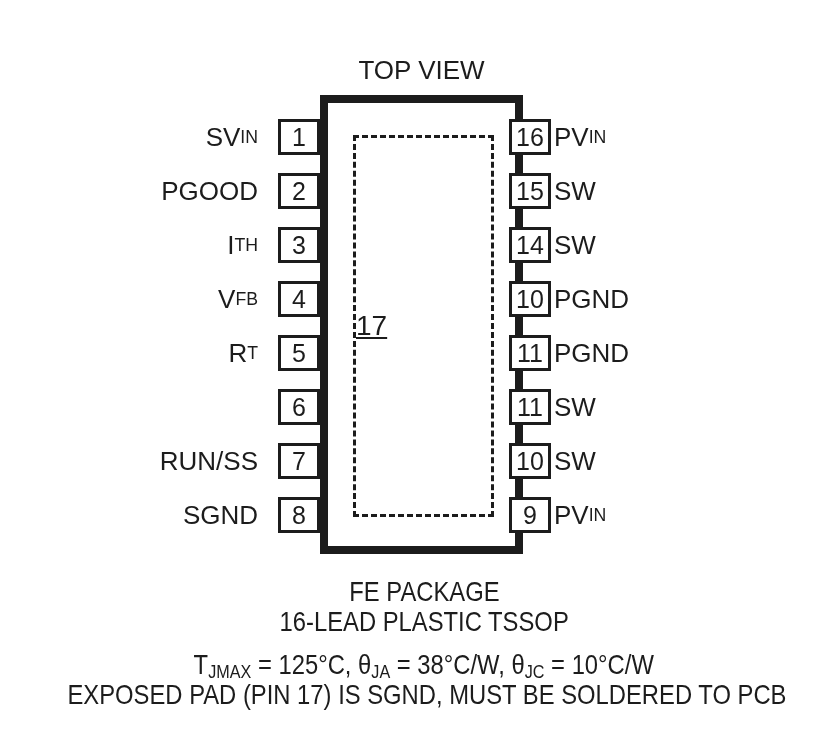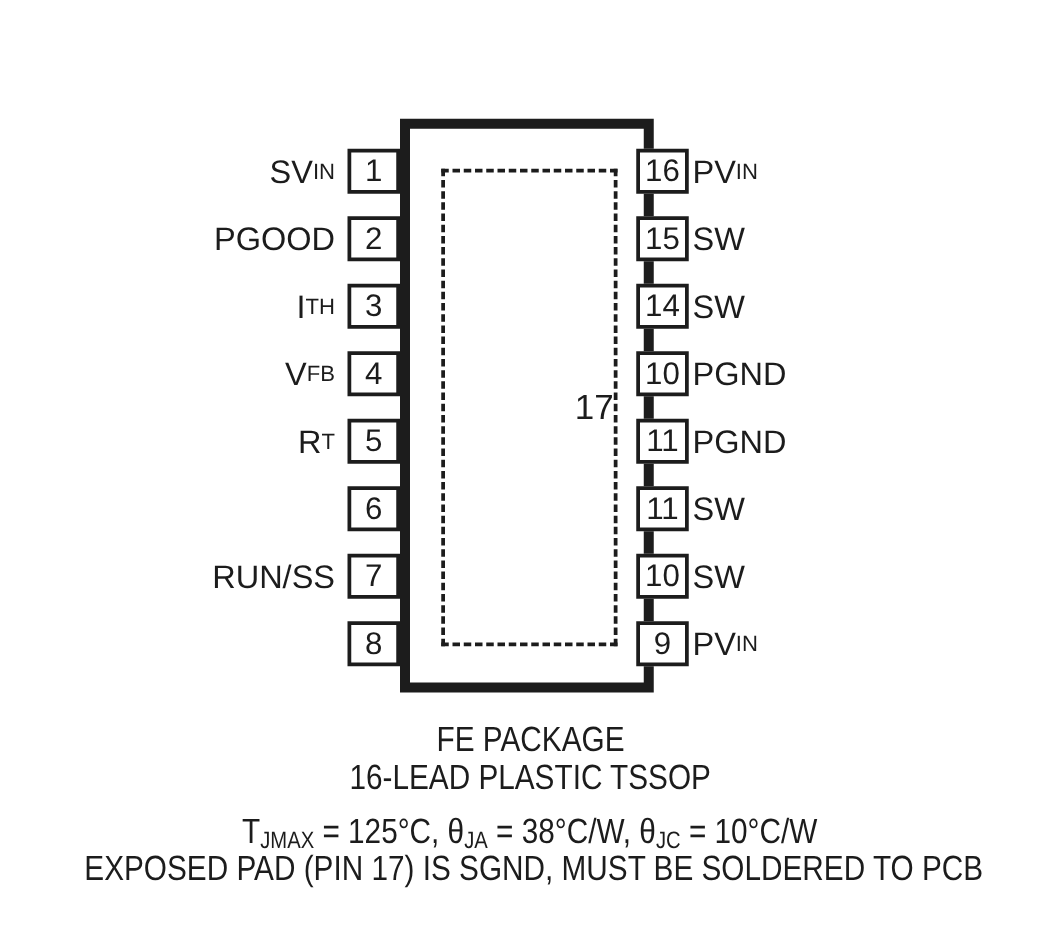--- a/index.html
+++ b/index.html
@@ -11,51 +11,52 @@
     position:absolute;top:55px;left:320px;width:203px;
     text-align:center;font-size:26px;line-height:30px;white-space:nowrap;
   }
   .body-rect{
     position:absolute;left:320px;top:95px;width:203px;height:459px;
     border:8px solid #1c1c1c;box-sizing:border-box;background:#ffffff;
   }
   .pad{
     position:absolute;left:353px;top:135px;width:141px;height:382px;
     border:3px dashed #1c1c1c;box-sizing:border-box;
-    display:flex;align-items:center;justify-content:flex-end;
+    display:flex;align-items:center;justify-content:flex-start;text-decoration:underline;
   }
   .pad-num{font-size:28px;}
   .pin-col{position:absolute;top:119px;display:flex;flex-direction:column;}
   .pin-col.left{left:0;width:320px;}
   .pin-col.right{left:509px;width:317px;text-align:right;}
   .pin-row{height:54px;display:flex;align-items:flex-start;}
   .pin-col.left .pin-row{justify-content:flex-end;}
   .pin-box{
     flex:none;width:42px;height:36px;border:3px solid #1c1c1c;box-sizing:border-box;
     background:#ffffff;display:flex;align-items:center;justify-content:center;
     font-size:25px;
   }
   .pin-label{
     height:36px;display:flex;align-items:center;font-size:26px;white-space:nowrap;
   }
-  .pin-col.left .pin-label{margin-right:10px;}
+  .pin-col.left .pin-label{margin-right:20px;}
   .pin-col.right .pin-label{margin-left:3px;}
   sub.ss{font-size:0.68em;line-height:0;vertical-align:-0.22em;}
   .captions{
     position:absolute;left:4px;top:577px;width:840px;
     text-align:center;font-size:28px;line-height:30px;
   }
   .cond{display:inline-block;transform:scaleX(0.85);transform-origin:50% 50%;white-space:nowrap;}
   .thermal-line{margin-top:13px;}
 </style>
 </head>
 <body>
 
 <div class="fig">
 
+  <div class="title">TOP VIEW</div>
 
   <div class="body-rect"></div>
 
   <div class="pad">
     <span class="pad-num">17</span>
   </div>
 
   <div class="pin-col left">
       <div class="pin-row">
         <div class="pin-label">SV<sub class="ss">IN</sub></div>
@@ -92,20 +93,21 @@
           <span>6</span>
         </div>
       </div>
       <div class="pin-row">
         <div class="pin-label">RUN/SS</div>
         <div class="pin-box">
           <span>7</span>
         </div>
       </div>
       <div class="pin-row">
+        <div class="pin-label">SGND</div>
         <div class="pin-box">
           <span>8</span>
         </div>
       </div>
     </div>
 
   <div class="pin-col right">
       <div class="pin-row">
         <div class="pin-box">
           <span>16</span>

